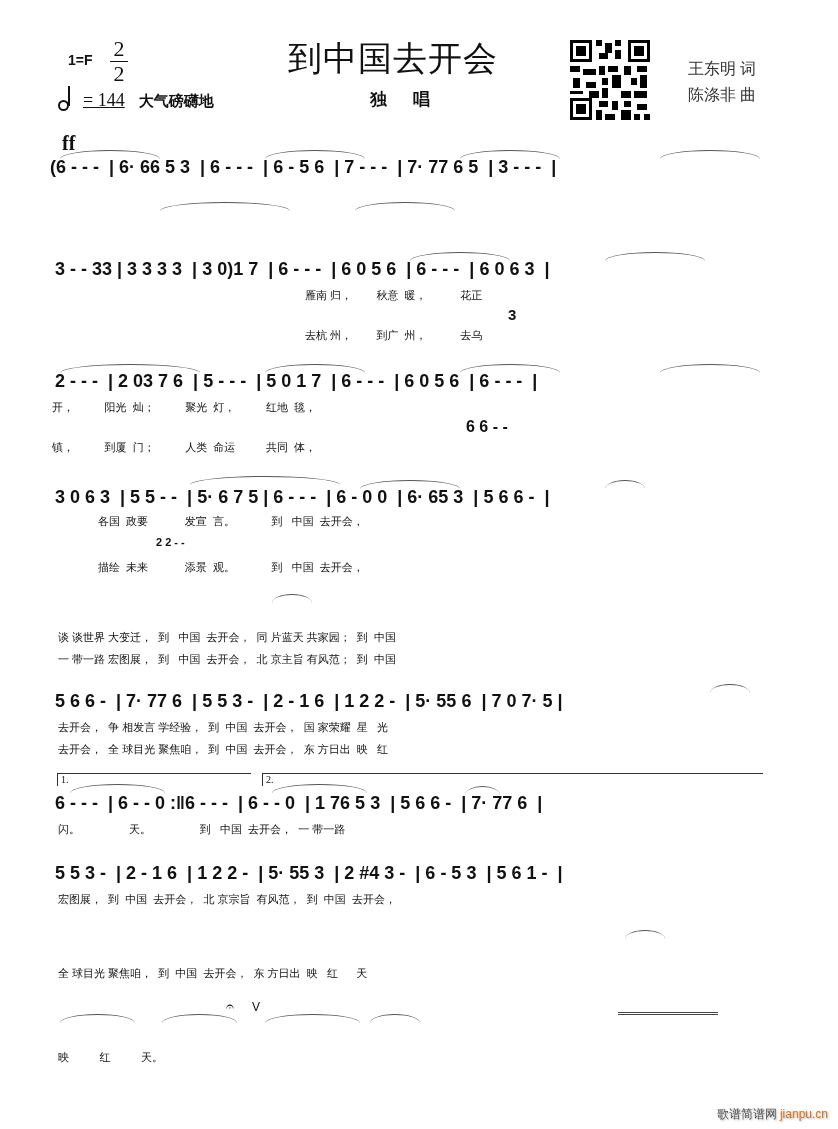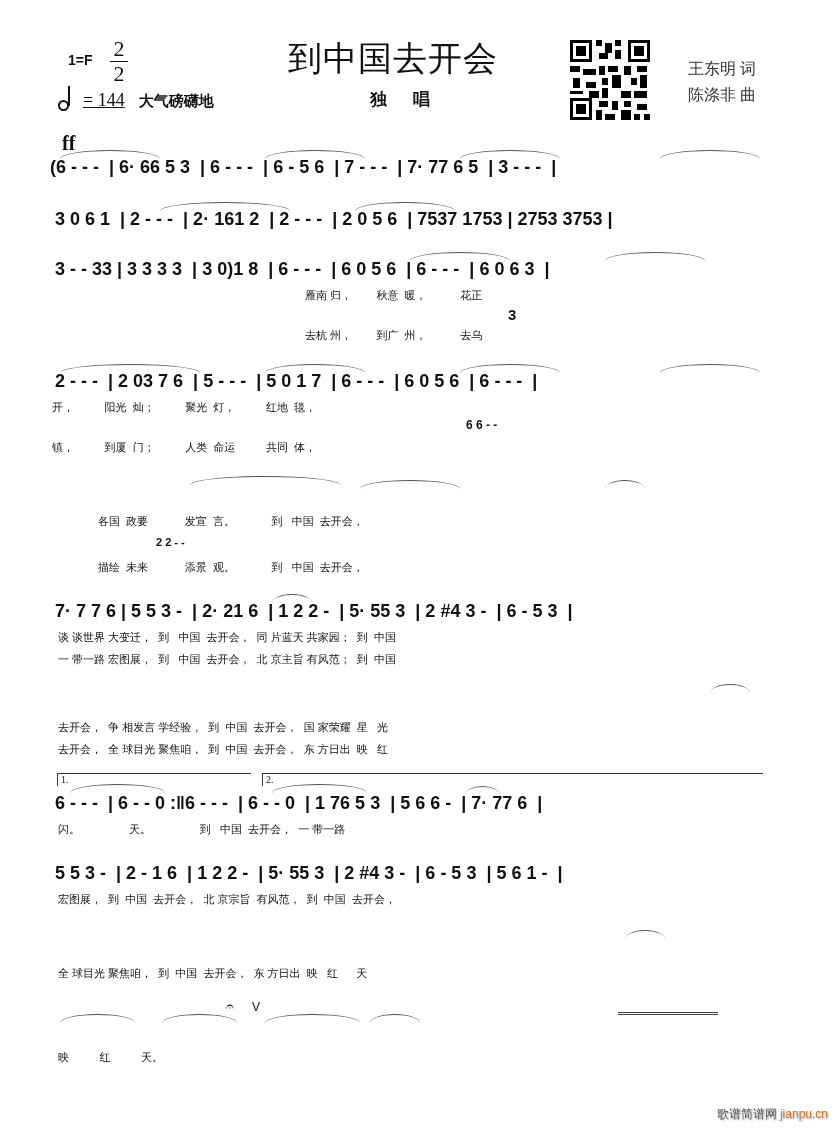--- a/index.html
+++ b/index.html
@@ -95,62 +95,62 @@
 
 <div class="abs staff" style="top:152px">
   <div class="notes">(6 - - -  | 6· 66 5 3  | 6 - - -  | 6 - 5 6  | 7 - - -  | 7· 77 6 5  | 3 - - -  |</div>
   <div class="slur" style="left:10px;width:100px;top:-2px"></div>
   <div class="slur" style="left:215px;width:100px;top:-2px"></div>
   <div class="slur" style="left:410px;width:100px;top:-2px"></div>
   <div class="slur" style="left:610px;width:100px;top:-2px"></div>
 </div>
 
 <div class="abs staff" style="top:204px">
-  <div class="notes"> 3 0 6 1  | 2 - - -  | 2· 161 2  | 2 - - -  | 2 0 5 6  | 7537 1753 | 2753 3753 |</div>
   <div class="slur" style="left:110px;width:130px;top:-2px"></div>
   <div class="slur" style="left:305px;width:100px;top:-2px"></div>
 </div>
 
 <div class="abs staff" style="top:254px">
-  <div class="notes"> 3 - - 33 | 3 3 3 3  | 3 0)1 8  | 6 - - -  | 6 0 5 6  | 6 - - -  | 6 0 6 3  |</div>
+  <div class="notes"> 3 - - 33 | 3 3 3 3  | 3 0)1 7  | 6 - - -  | 6 0 5 6  | 6 - - -  | 6 0 6 3  |</div>
   <div class="slur" style="left:360px;width:100px;top:-2px"></div>
   <div class="slur" style="left:555px;width:100px;top:-2px"></div>
 </div>
 <div class="abs lyric" style="top:288px;left:305px">雁南 归，        秋意  暖，           花正</div>
 <div class="abs lyric" style="top:306px;left:508px;font-weight:bold;font-size:15px">3</div>
 <div class="abs lyric" style="top:328px;left:305px">去杭 州，        到广  州，           去乌</div>
 
 <div class="abs staff" style="top:366px">
   <div class="notes"> 2 - - -  | 2 03 7 6  | 5 - - -  | 5 0 1 7  | 6 - - -  | 6 0 5 6  | 6 - - -  |</div>
   <div class="slur" style="left:10px;width:140px;top:-2px"></div>
   <div class="slur" style="left:215px;width:100px;top:-2px"></div>
   <div class="slur" style="left:410px;width:100px;top:-2px"></div>
   <div class="slur" style="left:610px;width:100px;top:-2px"></div>
 </div>
 <div class="abs lyric" style="top:400px">开，          阳光  灿；          聚光  灯，          红地  毯，</div>
-<div class="abs lyric" style="top:418px;left:466px;font-weight:bold;font-size:12px">6 6 - -</div>
+<div class="abs lyric" style="top:418px;left:466px;font-weight:bold;font-size:16px">6 6 - -</div>
 <div class="abs lyric" style="top:440px">镇，          到厦  门；          人类  命运          共同  体，</div>
 
 <div class="abs staff" style="top:482px">
+  <div class="notes"> 3 0 6 3  | 5 5 - -  | 5· 6 7 5 | 6 - - -  | 6 - 0 0  | 6· 65 3  | 5 6 6 -  |</div>
   <div class="slur" style="left:140px;width:150px;top:-6px"></div>
   <div class="slur" style="left:310px;width:100px;top:-2px"></div>
   <div class="slur" style="left:555px;width:40px;top:-2px"></div>
 </div>
 <div class="abs lyric" style="top:514px;left:98px">各国  政要            发宣  言。            到   中国  去开会，</div>
 <div class="abs lyric" style="top:536px;left:156px;font-weight:bold;font-size:11px">2 2 - -</div>
 <div class="abs lyric" style="top:560px;left:98px">描绘  未来            添景  观。            到   中国  去开会，</div>
 
 <div class="abs staff" style="top:596px">
-  <div class="notes"> 7· 7 7 6 | 5 5 3 -  | 2· 21 6  | 1 2 2 -  | 5· 55 3  | 2 #4 3 -  | 6 - 5 3  |</div>
   <div class="slur" style="left:222px;width:40px;top:-2px"></div>
 </div>
 <div class="abs lyric" style="top:630px;left:58px">谈 谈世界 大变迁，  到   中国  去开会，  同 片蓝天 共家园；  到  中国</div>
 <div class="abs lyric" style="top:652px;left:58px">一 带一路 宏图展，  到   中国  去开会，  北 京主旨 有风范；  到  中国</div>
 
 <div class="abs staff" style="top:686px">
+  <div class="notes"> 5 6 6 -  | 7· 77 6  | 5 5 3 -  | 2 - 1 6  | 1 2 2 -  | 5· 55 6  | 7 0 7· 5 |</div>
   <div class="slur" style="left:660px;width:40px;top:-2px"></div>
 </div>
 <div class="abs lyric" style="top:720px;left:58px">去开会，  争 相发言 学经验，  到  中国  去开会，  国 家荣耀  星   光</div>
 <div class="abs lyric" style="top:742px;left:58px">去开会，  全 球目光 聚焦咱，  到  中国  去开会，  东 方日出  映   红</div>
 
 <div class="abs" style="left:57px;top:773px;width:193px;">
   <div class="volta" style="left:0;top:0;width:190px">1.</div>
 </div>
 <div class="abs" style="left:262px;top:773px;width:500px;">
   <div class="volta" style="left:0;top:0;width:497px">2.</div>

